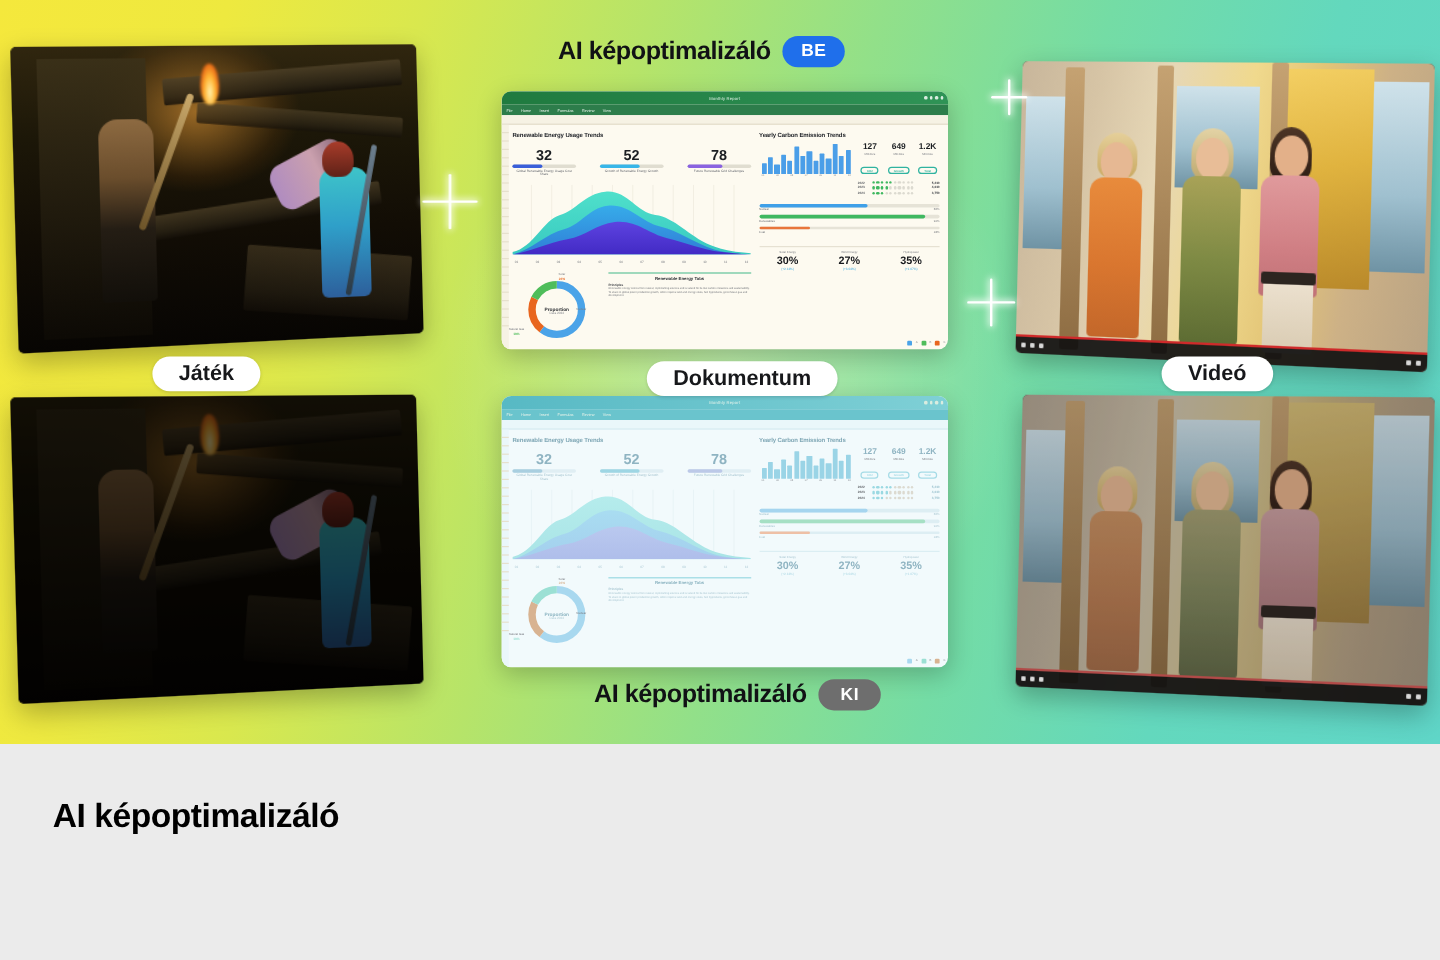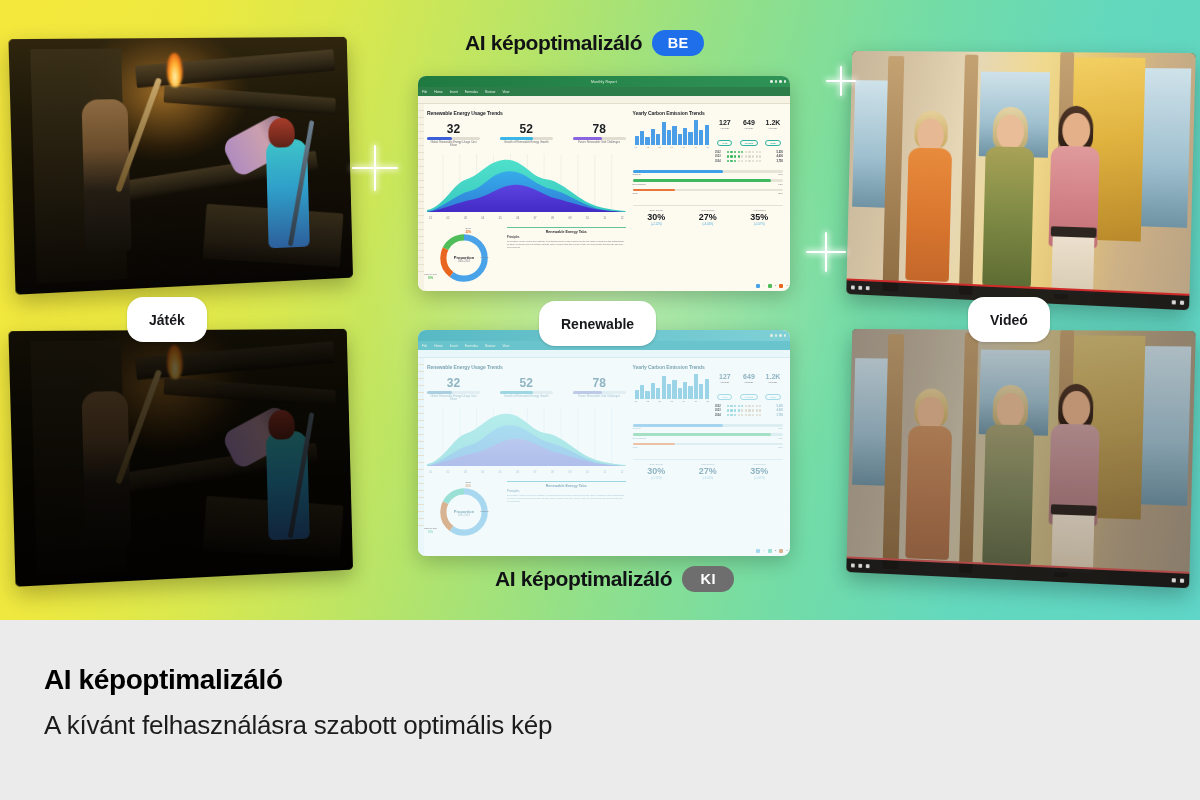--- a/index.html
+++ b/index.html
@@ -68,25 +68,25 @@
 
   #label-top    { left: 465px; top: 30px; }
   #label-bottom { left: 495px; top: 566px; }
 
   
   .pill {
     position: absolute;
     display: inline-flex;
     align-items: center;
     justify-content: center;
-    height: 45px;
+    height: 29px;
     padding: 0 22px;
     background: #ffffff;
     border-radius: 16px;
-    font-size: 14px;
+    font-size: 18px;
     font-weight: 600;
     color: #17181b;
     box-shadow: 0 1px 3px rgba(0,0,0,.16);
     z-index: 40;
   }
   #pill-game  { left: 127px; top: 297px; }
   #pill-doc   { left: 539px; top: 301px; }
   #pill-video { left: 968px; top: 297px; }
 
   
@@ -1130,20 +1130,19 @@
   <div class="ai-label" id="label-top">
     <span class="txt">AI képoptimalizáló</span>
     <span class="badge on">BE</span>
   </div>
   <div class="ai-label" id="label-bottom">
     <span class="txt">AI képoptimalizáló</span>
     <span class="badge off">KI</span>
   </div>
 
   <div class="pill" id="pill-game">Játék</div>
-  <div class="pill" id="pill-doc">Renewable</div>
+  <div class="pill" id="pill-doc">Dokumentum</div>
   <div class="pill" id="pill-video">Videó</div>
 </div>
 
 <div class="footer">
   <h1>AI képoptimalizáló</h1>
-  <p>A kívánt felhasználásra szabott optimális kép</p>
 </div>
 
 </body></html>

